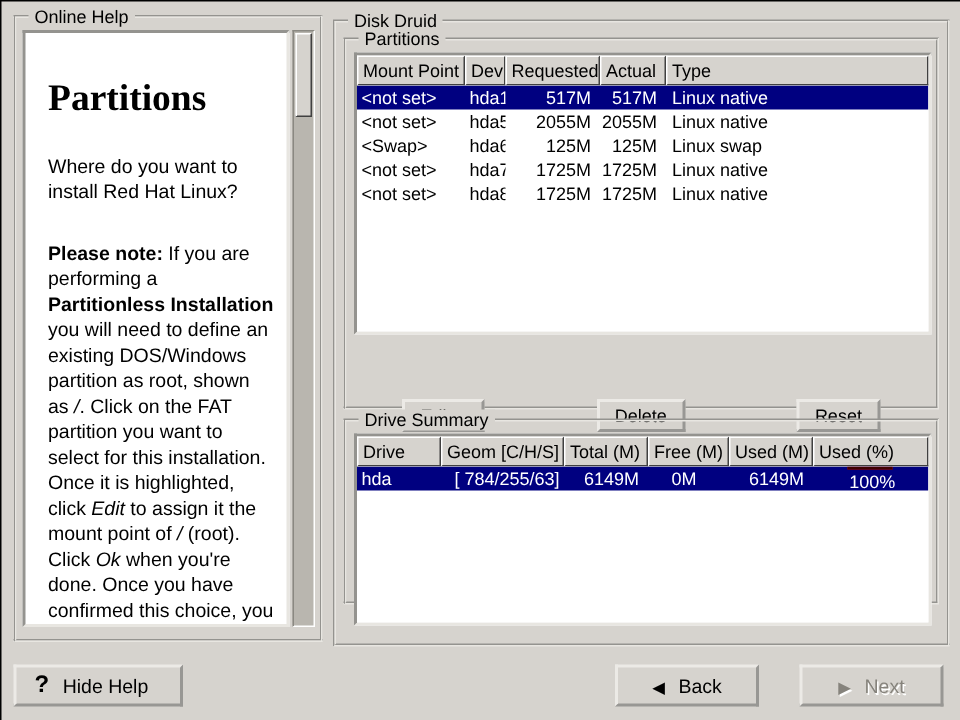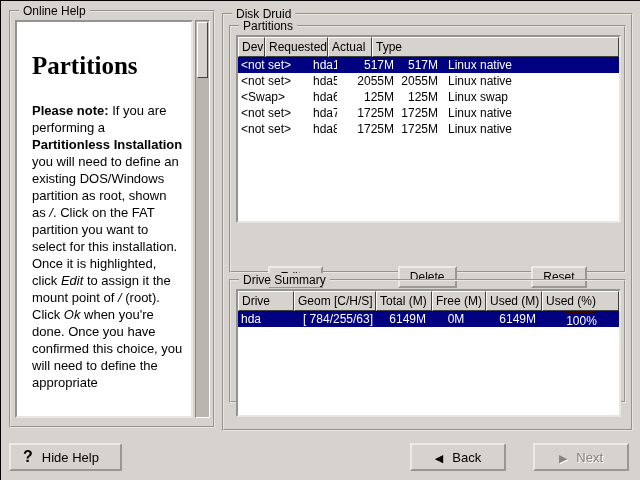--- a/index.html
+++ b/index.html
@@ -89,35 +89,37 @@
 </style>
 </head>
 <body>
 
 <div class="window">
 
   <div class="frame" id="help-frame">
     <span class="frame-title">Online Help</span>
     <div class="sunken" id="help-viewport">
       <h1 id="help-title">Partitions</h1>
+      <p id="help-intro">Where do you want to install Red Hat Linux?</p>
       <p id="help-para"><b>Please note:</b><span> If you are performing a </span><b>Partitionless Installation</b><span> you will need to define an existing DOS/Windows partition as root, shown as </span><i>/</i><span>. Click on the FAT partition you want to select for this installation. Once it is highlighted, click </span><i>Edit</i><span> to assign it the mount point of </span><i>/</i><span> (root). Click </span><i>Ok</i><span> when you're done. Once you have confirmed this choice, you will need to define the appropriate</span></p>
     </div>
     <div id="help-scrollbar">
       <div id="help-scroll-thumb"></div>
     </div>
   </div>
 
   <div class="frame" id="druid-frame">
     <span class="frame-title">Disk Druid</span>
 
     <div class="frame" id="partitions-frame">
       <span class="frame-title">Partitions</span>
 
       <div class="sunken table" id="part-table">
         <div class="hdr">
+          <div class="hdr-cell c-mount">Mount Point</div>
           <div class="hdr-cell c-dev">Device</div>
           <div class="hdr-cell c-req">Requested</div>
           <div class="hdr-cell c-act">Actual</div>
           <div class="hdr-cell c-type">Type</div>
         </div>
         <div class="tbody">
           <div class="row selected">
             <div class="cell c-mount">&lt;not set&gt;</div>
             <div class="cell c-dev">hda1</div>
             <div class="cell c-req">517M</div>

